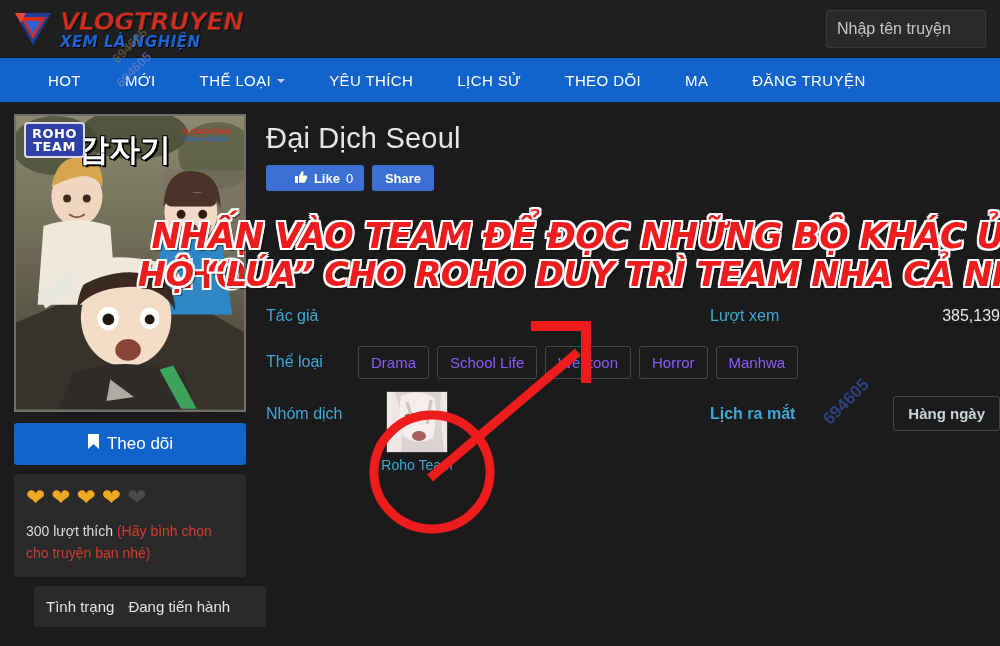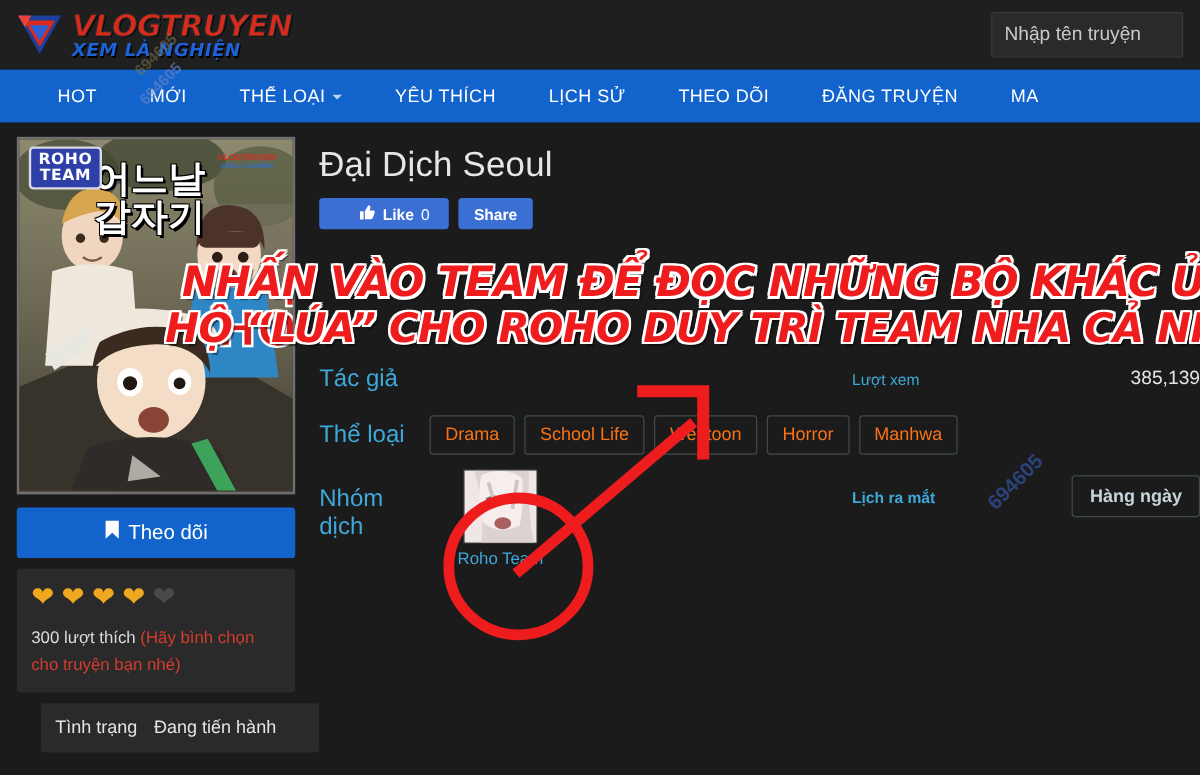--- a/index.html
+++ b/index.html
@@ -237,50 +237,50 @@
     border-radius: 3px;
     height: 26px;
     display: flex;
     align-items: center;
     justify-content: center;
     color: #ffffff;
     font-size: 13px;
     font-weight: bold;
     cursor: pointer;
   }
-  .fb-like { width: 108px; gap: 6px; padding-left: 17px; }
+  .fb-like { width: 98px; gap: 6px; padding-left: 17px; }
   .fb-like .cnt { font-weight: normal; }
   .fb-share { width: 62px; }
   .thumb-ico { font-size: 13px; }
 
   .meta-block { margin-top: 106px; }
   .meta-row {
     display: flex;
     align-items: center;
     min-height: 38px;
   }
   .meta-label {
     width: 92px;
     flex: 0 0 92px;
     color: #3ea8d8;
-    font-size: 20px;
+    font-size: 16px;
   }
   .meta-col-left { display: flex; align-items: center; flex: 1; }
   .meta-col-right { display: flex; align-items: center; gap: 0; }
   .meta-val { color: #e4e4e4; font-size: 16px; }
 
-  .views-label { color: #3ea8d8; font-size: 13px; width: 150px; }
+  .views-label { color: #3ea8d8; font-size: 16px; width: 150px; }
   .views-val { color: #e4e4e4; font-size: 16px; width: 140px; text-align: right; }
 
   .tags { display: flex; gap: 8px; }
   .tag {
     border: 1px solid #3f4b4b;
     border-radius: 3px;
     padding: 7px 12px;
-    color: #f97316;
+    color: #8b5cf6;
     font-size: 15px;
     background: transparent;
     cursor: pointer;
   }
 
   .team {
     display: flex;
     flex-direction: column;
     align-items: center;
     width: 74px;
@@ -391,24 +391,24 @@
   <div class="nav-item">
     <span>YÊU THÍCH</span>
   </div>
   <div class="nav-item">
     <span>LỊCH SỬ</span>
   </div>
   <div class="nav-item">
     <span>THEO DÕI</span>
   </div>
   <div class="nav-item">
+    <span>MA</span>
+  </div>
+  <div class="nav-item">
     <span>ĐĂNG TRUYỆN</span>
-  </div>
-  <div class="nav-item">
-    <span>MA</span>
   </div>
 </div>
 
 <div class="content">
 
   <div class="left-col">
 
     <div class="cover">
       <svg class="cover-art" viewBox="0 0 232 298" preserveAspectRatio="none">
         <defs>
@@ -456,21 +456,20 @@
         <path d="M146 258 l22 40 l16 0 l-24 -44 Z" fill="#3da35a"></path>
         <polygon points="96,268 120,286 92,290" fill="#cfcac0" opacity="0.8"></polygon>
       </svg>
 
       <div class="roho-badge">
         <span>ROHO</span>
         <span>TEAM</span>
       </div>
 
       <div class="cover-kr">
-        <div>어느날</div>
         <div>갑자기</div>
       </div>
 
       <div class="cover-wm">
         <span class="a">VLOGTRUYEN</span>
         <span class="b">XEM LÀ NGHIỆN</span>
       </div>
 
       <div class="cover-bar">I</div>
       <div class="cover-ho">HO</div>

